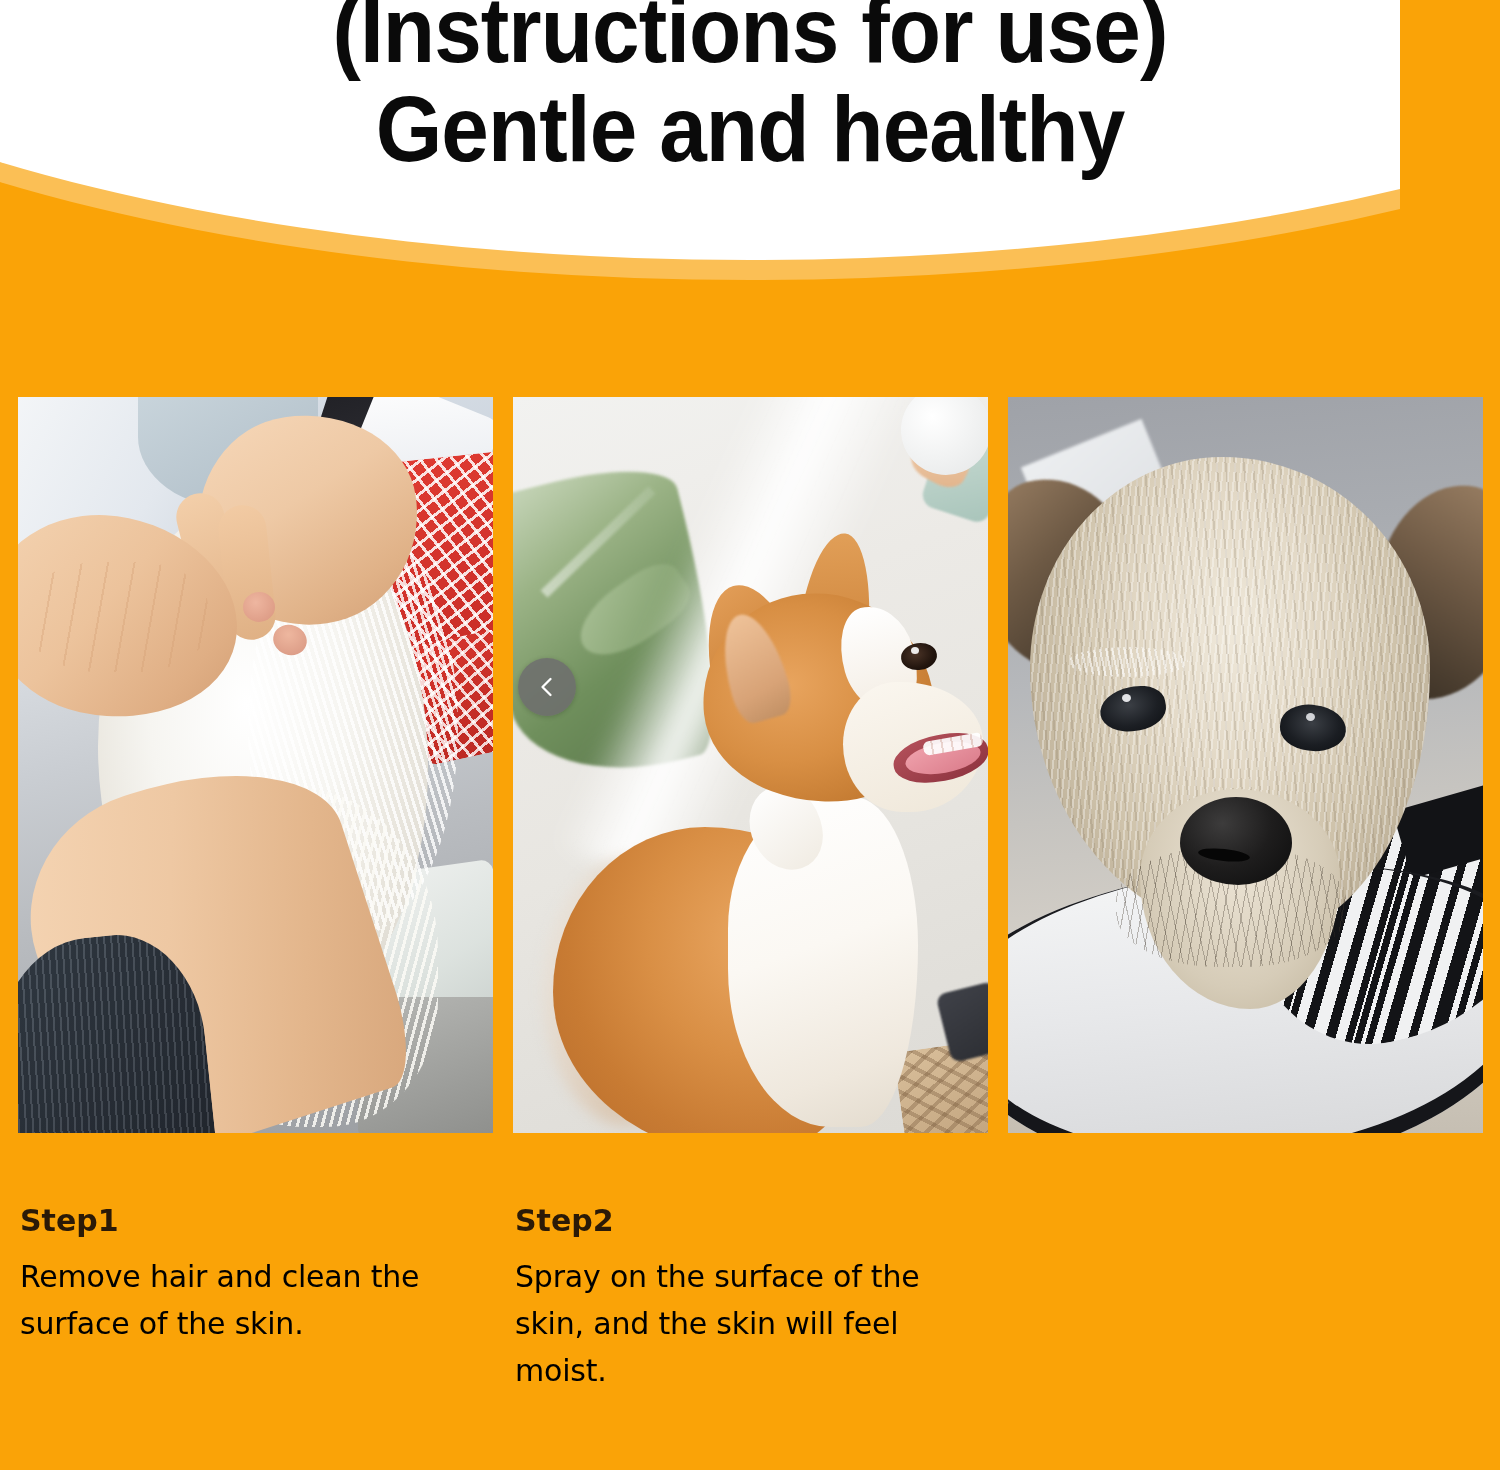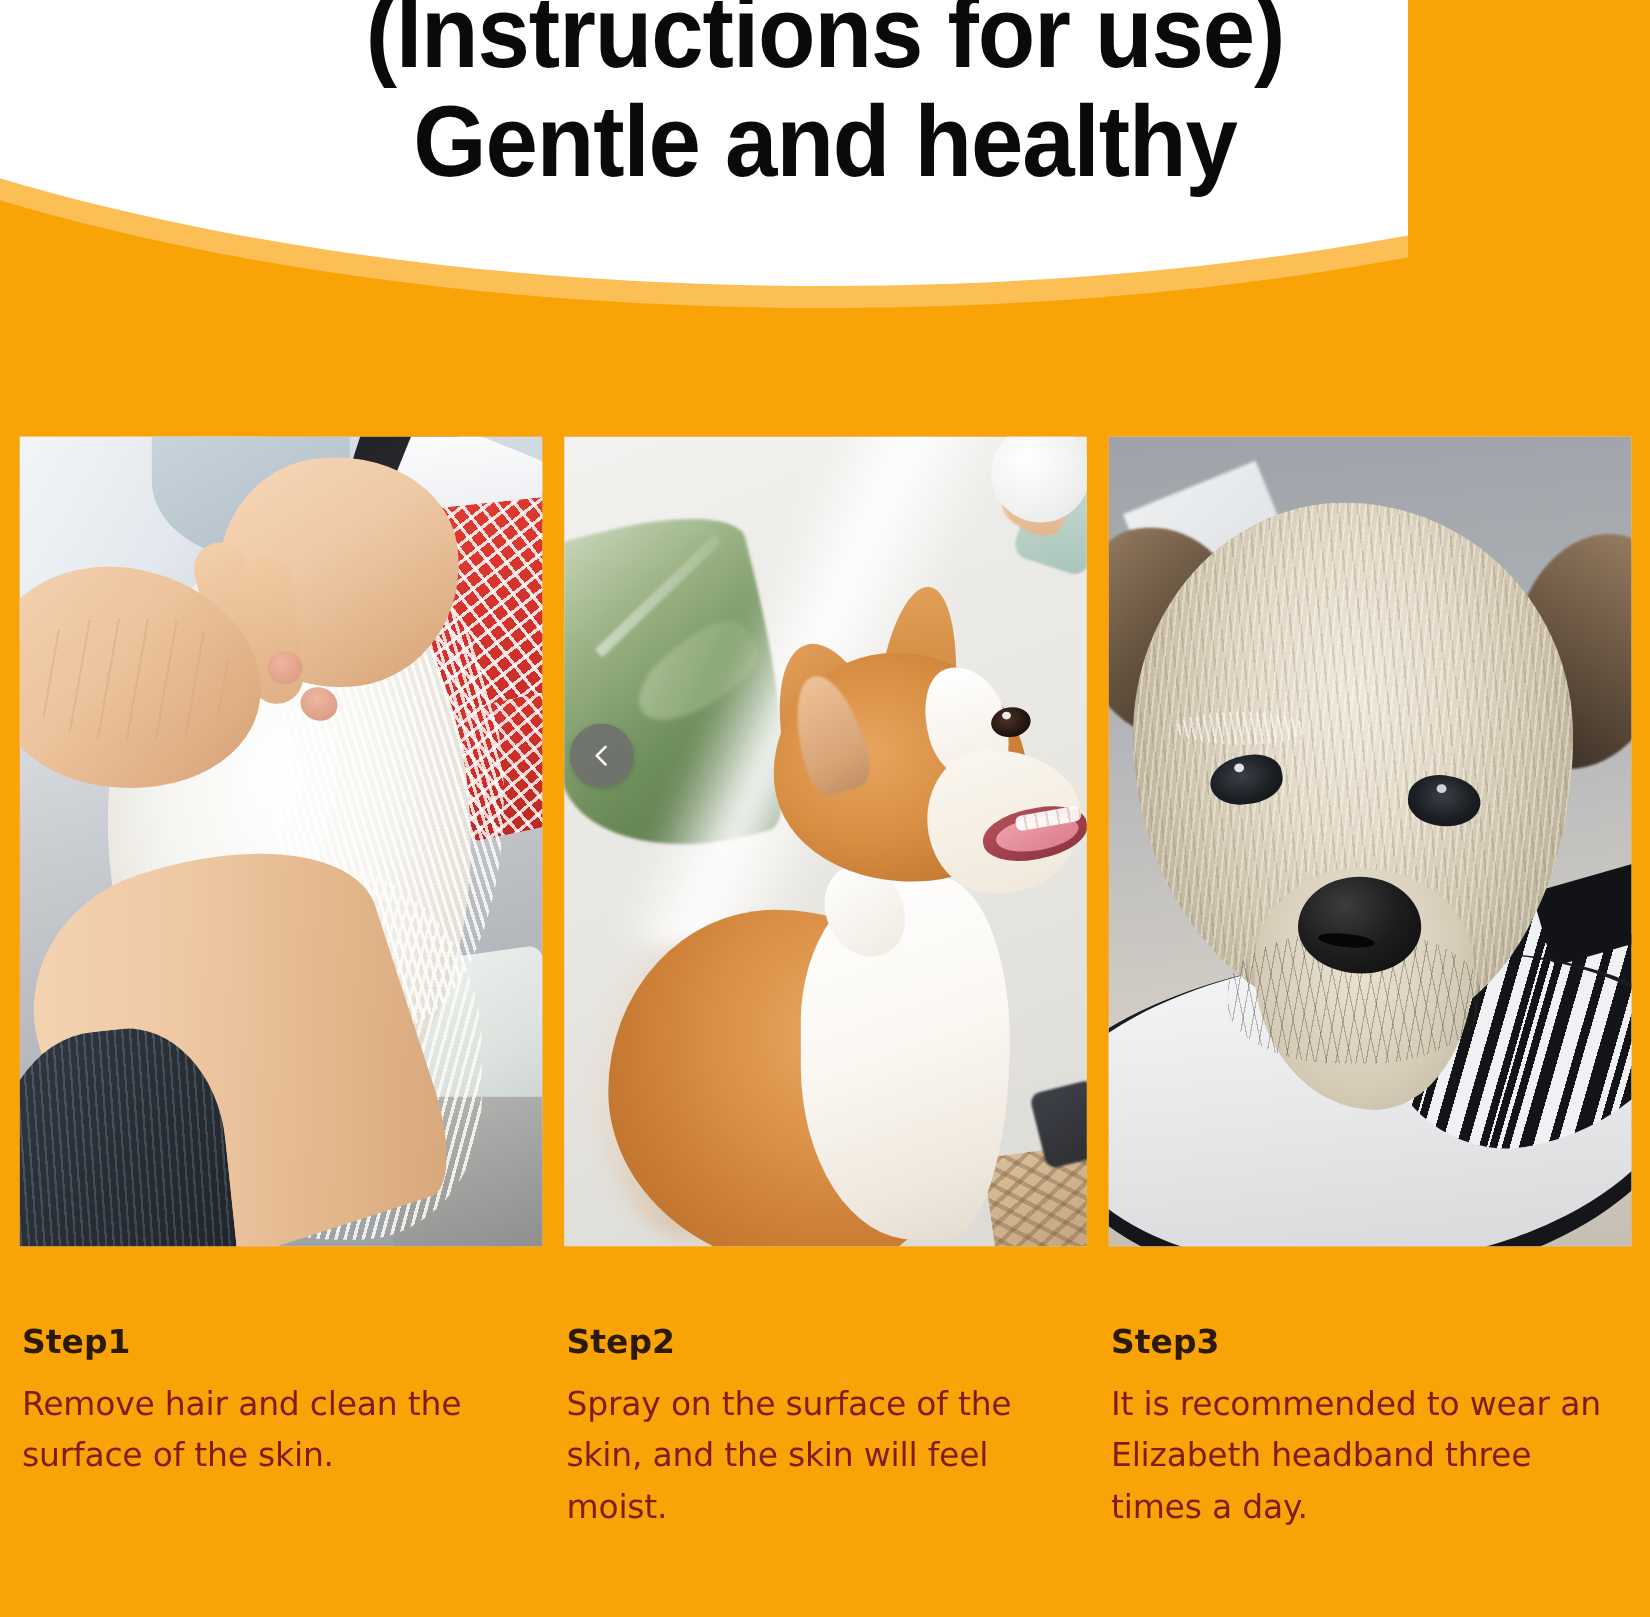--- a/index.html
+++ b/index.html
@@ -16,21 +16,21 @@
     width: 1500px;
     height: 1470px;
     overflow: hidden;
     background: #faa307;
   }
 
   
   .header {
     position: absolute;
     left: 0; top: 0;
-    width: 1280px;
+    width: 1400px;
     height: 300px;
     overflow: hidden;
     background: #faa307;
   }
   .header-curve-svg {
     position: absolute;
     left: 0; top: 0;
     width: 1500px;
     height: 300px;
     display: block;
@@ -559,21 +559,21 @@
     line-height: 1.15;
     color: #2b1a07;
     letter-spacing: 0px;
   }
   .step-body {
     margin-top: 14px;
     font-family: "DejaVu Sans", sans-serif;
     font-weight: normal;
     font-size: 30px;
     line-height: 1.58;
-    color: #7f1d1d;
+    color: #000000;
     letter-spacing: -0.2px;
   }
 </style>
 </head>
 <body>
 
 <div id="page">
 
   <div class="header">
     <svg class="header-curve-svg" viewBox="0 0 1500 300" preserveAspectRatio="none">
@@ -695,20 +695,16 @@
     <div class="step s1">
       <div class="step-title">Step1</div>
       <div class="step-body">Remove hair and clean the surface of the skin.</div>
     </div>
 
     <div class="step s2">
       <div class="step-title">Step2</div>
       <div class="step-body">Spray on the surface of the skin, and the skin will feel moist.</div>
     </div>
 
-    <div class="step s3">
-      <div class="step-title">Step3</div>
-      <div class="step-body">It is recommended to wear an Elizabeth headband three times a day.</div>
-    </div>
 
   </div>
 
 </div>
 
 </body></html>

